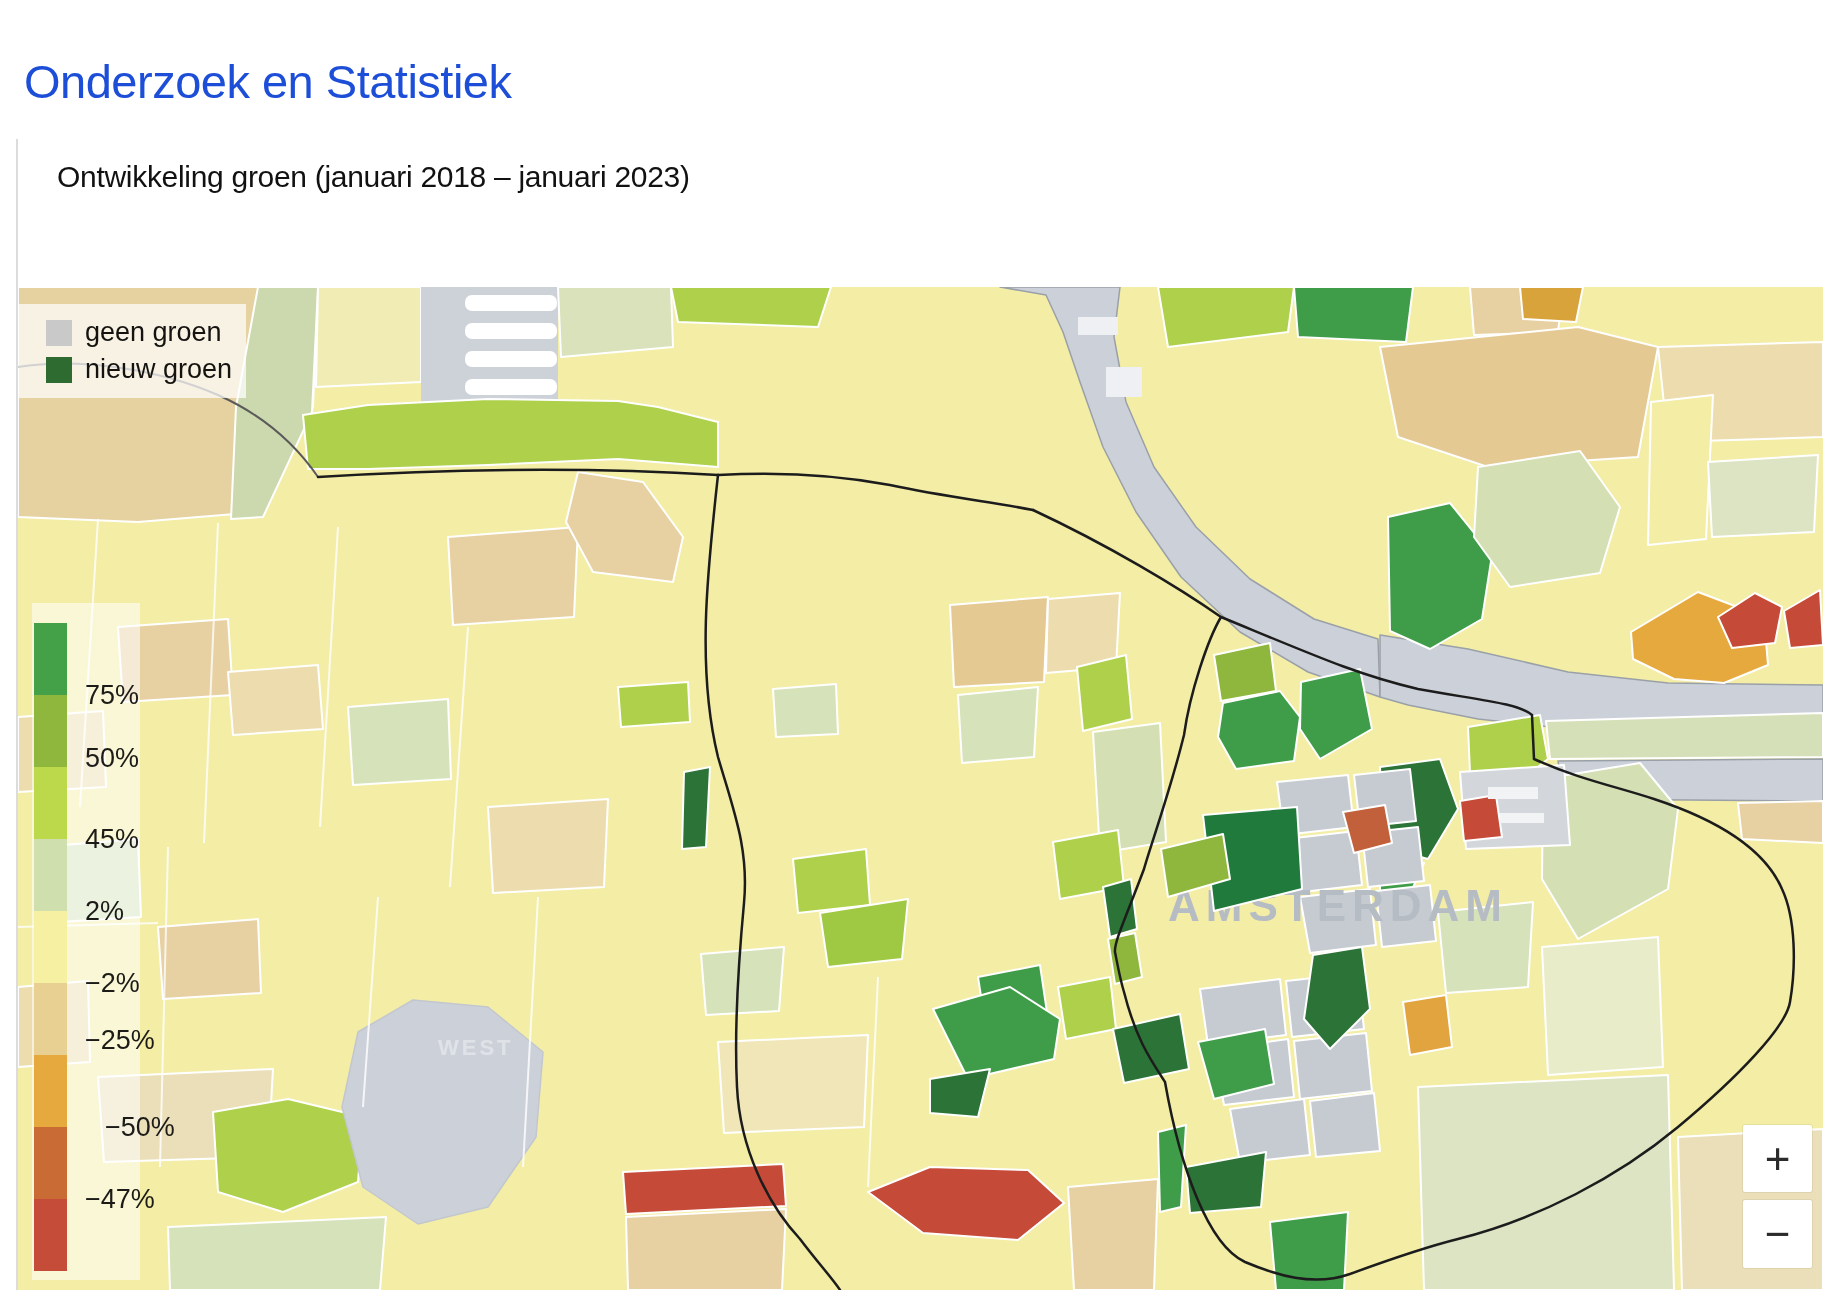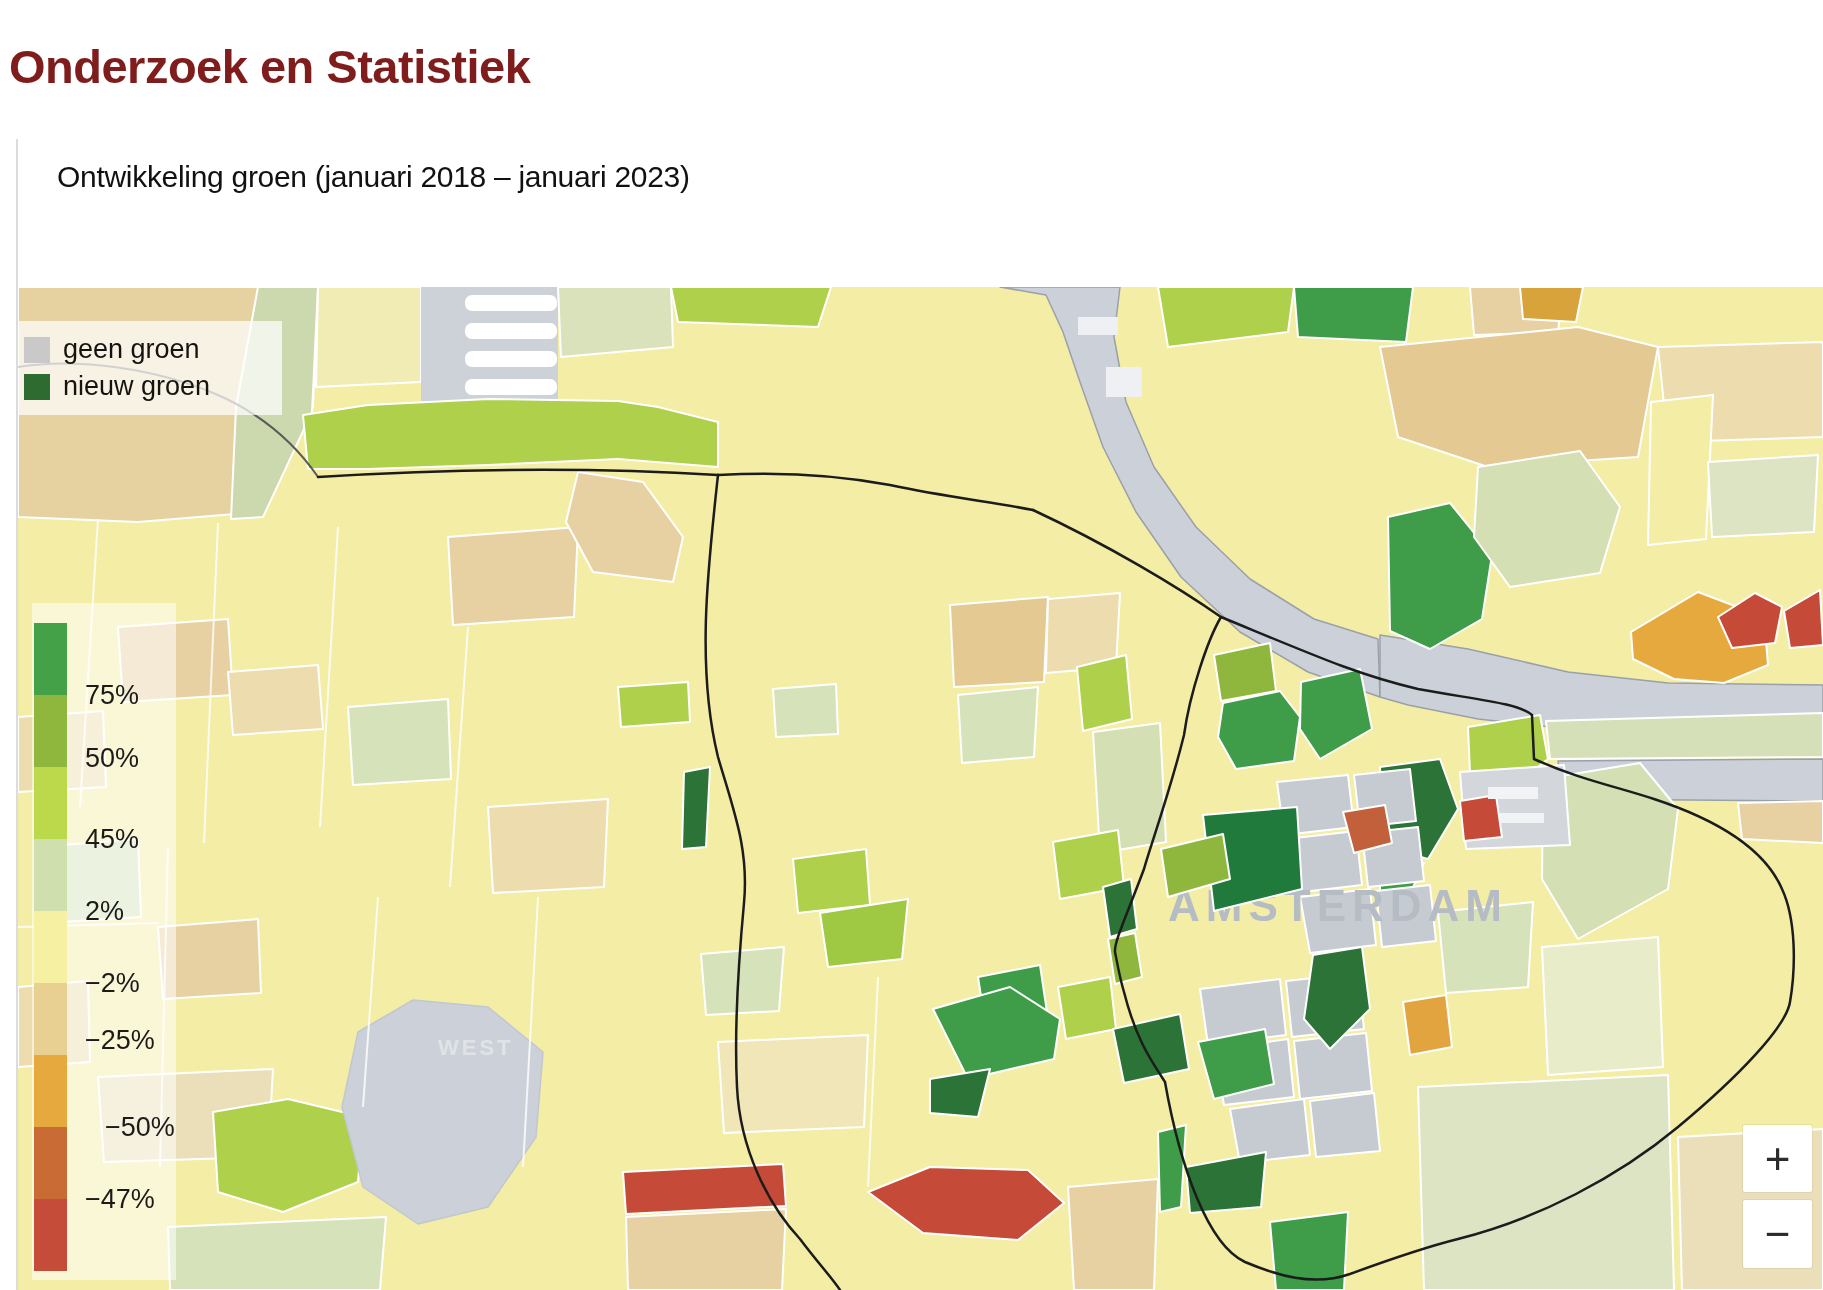--- a/index.html
+++ b/index.html
@@ -1,46 +1,46 @@
 <!DOCTYPE html>
 <html><head>
 <meta charset="utf-8">
 <style>
   html,body{margin:0;padding:0;}
   body{
     width:1823px;height:1290px;position:relative;background:#ffffff;
     font-family:"Liberation Sans","DejaVu Sans",sans-serif;overflow:hidden;
   }
   .page-title{
-    position:absolute;left:8px;top:38px;margin:1px;
-    font-size:47px;font-weight:700;color:#7f1d1d;letter-spacing:-0.5px;
+    position:absolute;left:8px;top:38px;margin:16px;
+    font-size:47px;font-weight:400;color:#1d4ed8;letter-spacing:-0.5px;
   }
   .figure-border{
     position:absolute;left:16px;top:139px;width:2px;height:1151px;background:#dcdcdc;
   }
   .map-title{
     position:absolute;left:57px;top:160px;margin:0;
     font-size:30px;font-weight:400;color:#111;letter-spacing:-0.3px;
   }
   .map-wrap{
     position:absolute;left:18px;top:287px;width:1805px;height:1003px;
     background:#f3eda6;overflow:hidden;
   }
   .map-wrap svg{position:absolute;left:0;top:0;}
   
   .legend{
-    position:absolute;left:0;top:34px;width:264px;box-sizing:border-box;
-    background:rgba(255,255,255,0.72);padding:10px 10px 10px 6px;
+    position:absolute;left:0;top:17px;width:228px;box-sizing:border-box;
+    background:rgba(255,255,255,0.72);padding:10px 10px 10px 28px;
   }
   .legend-row{display:flex;align-items:center;gap:13px;height:37px;}
   .legend-swatch{width:26px;height:26px;flex:0 0 26px;}
   .legend-label{font-size:27px;color:#14130f;line-height:1;}
   
   .scale{
-    position:absolute;left:14px;top:316px;width:144px;height:677px;
+    position:absolute;left:14px;top:316px;width:108px;height:677px;
     background:rgba(255,255,255,0.55);
   }
   .scale-bar{position:absolute;left:2px;top:20px;width:33px;}
   .scale-seg{width:33px;height:72px;}
   .scale-label{
     position:absolute;left:53px;width:82px;height:32px;
     font-size:27px;color:#1c1b17;line-height:32px;
   }
   
   .zoom-btn{

